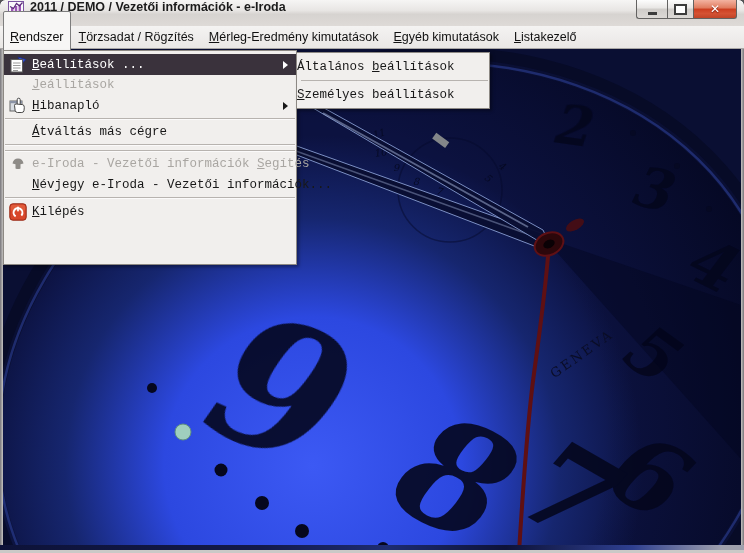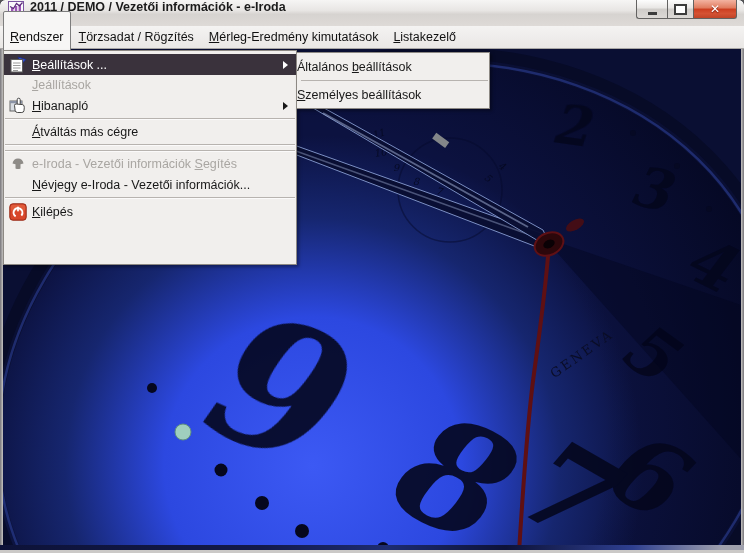--- a/index.html
+++ b/index.html
@@ -59,21 +59,21 @@
     padding:3px 0; font-size:12.5px; color:#181818;
     box-shadow:2px 2px 3px rgba(0,0,0,.35);
   }
   .mrow{display:flex;align-items:center;height:20px;padding:0 4px 0 5px;}
   .mrow.h21{height:21px;}
   .mrow.sel{background:#3a323c;color:#fff;}
   .mrow.disabled{color:#a9a6a2;}
   .mi-icon{width:20px;height:18px;flex:0 0 20px;margin-right:3px;display:flex;align-items:center;}
   .mi-icon svg{width:18px;height:18px;}
   .mi-spacer{width:20px;flex:0 0 20px;margin-right:3px;}
-  .mi-label{white-space:nowrap;}
+  .mi-label{white-space:nowrap;font-family:Liberation Mono, monospace;}
   .mi-shortcut{margin-left:auto;margin-right:16px;}
   .mi-arrow{margin-left:auto;margin-right:4px;width:0;height:0;
     border-left:5px solid currentColor;border-top:4px solid transparent;border-bottom:4px solid transparent;}
   .msep{height:6px;position:relative;}
   .msep::before{content:'';position:absolute;left:1px;right:1px;top:2px;height:1px;background:#b7b3af;}
   .msep::after{content:'';position:absolute;left:1px;right:1px;top:3px;height:1px;background:#fbfafa;}
   
   .submenu{
     position:absolute; left:296px; top:52px; width:194px; height:57px; z-index:4;
     background:#f1efed; border:1px solid #8d8984; box-sizing:border-box;
@@ -203,20 +203,21 @@
       <span class="winbtn close">
           <span class="glyph-close">✕</span>
         </span>
     </span>
   </div>
 
   <div class="menubar">
     <span class="mb-item pressed"><span></span><u>R</u><span>endszer</span></span>
     <span class="mb-item"><span></span><u>T</u><span>örzsadat / Rögzítés</span></span>
     <span class="mb-item"><span></span><u>M</u><span>érleg-Eredmény kimutatások</span></span>
+    <span class="mb-item"><span></span><u>E</u><span>gyéb kimutatások</span></span>
     <span class="mb-item"><span></span><u>L</u><span>istakezelő</span></span>
   </div>
 
   <div class="menu-panel">
 
     <div class="mrow h21 sel">
       <span class="mi-icon">
         <svg viewBox="0 0 18 18">
             <polygon points="9,1 17,3.5 12.5,8" fill="#3a55d4" stroke="#1a2a80" stroke-width="0.8"></polygon>
             <rect x="2" y="3.5" width="11.5" height="12.5" fill="#fff" stroke="#5a5a5a"></rect>

